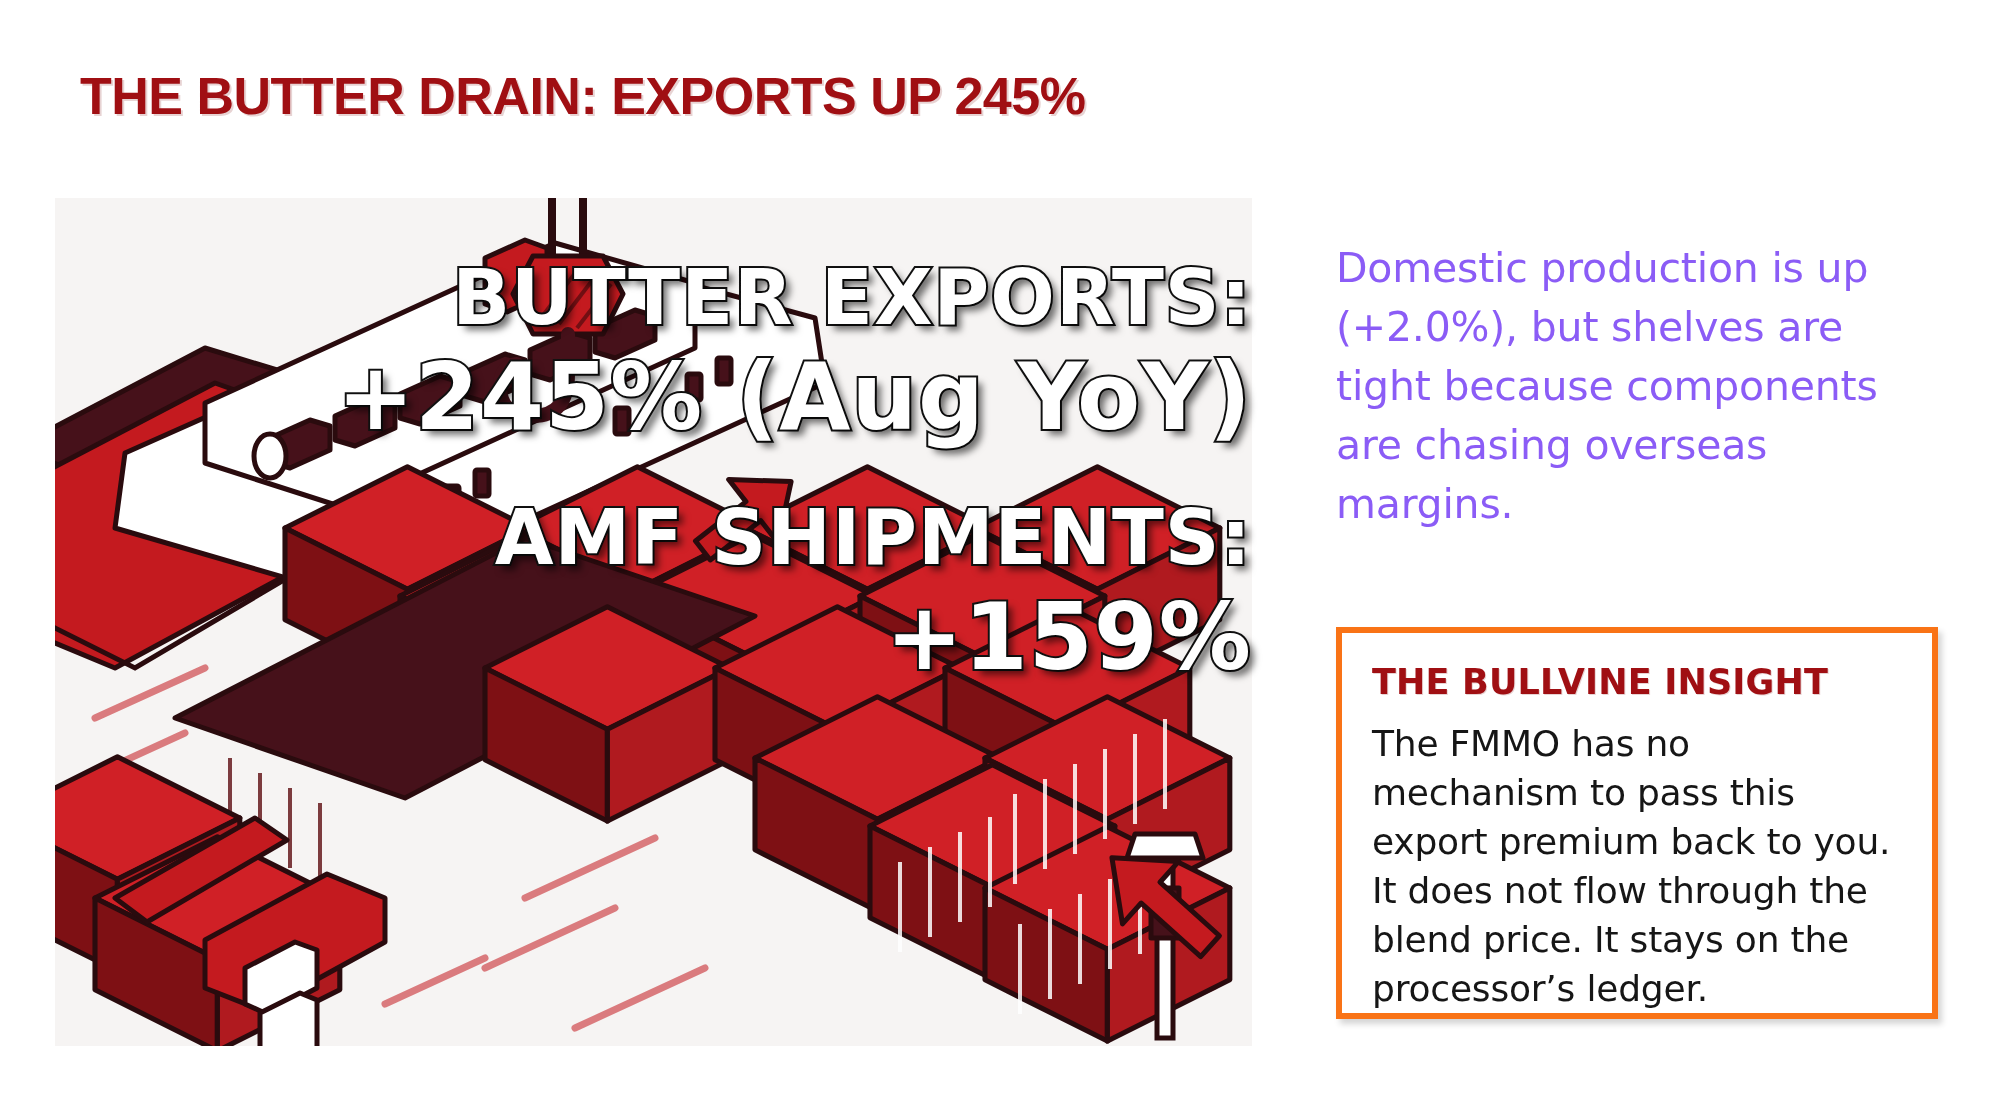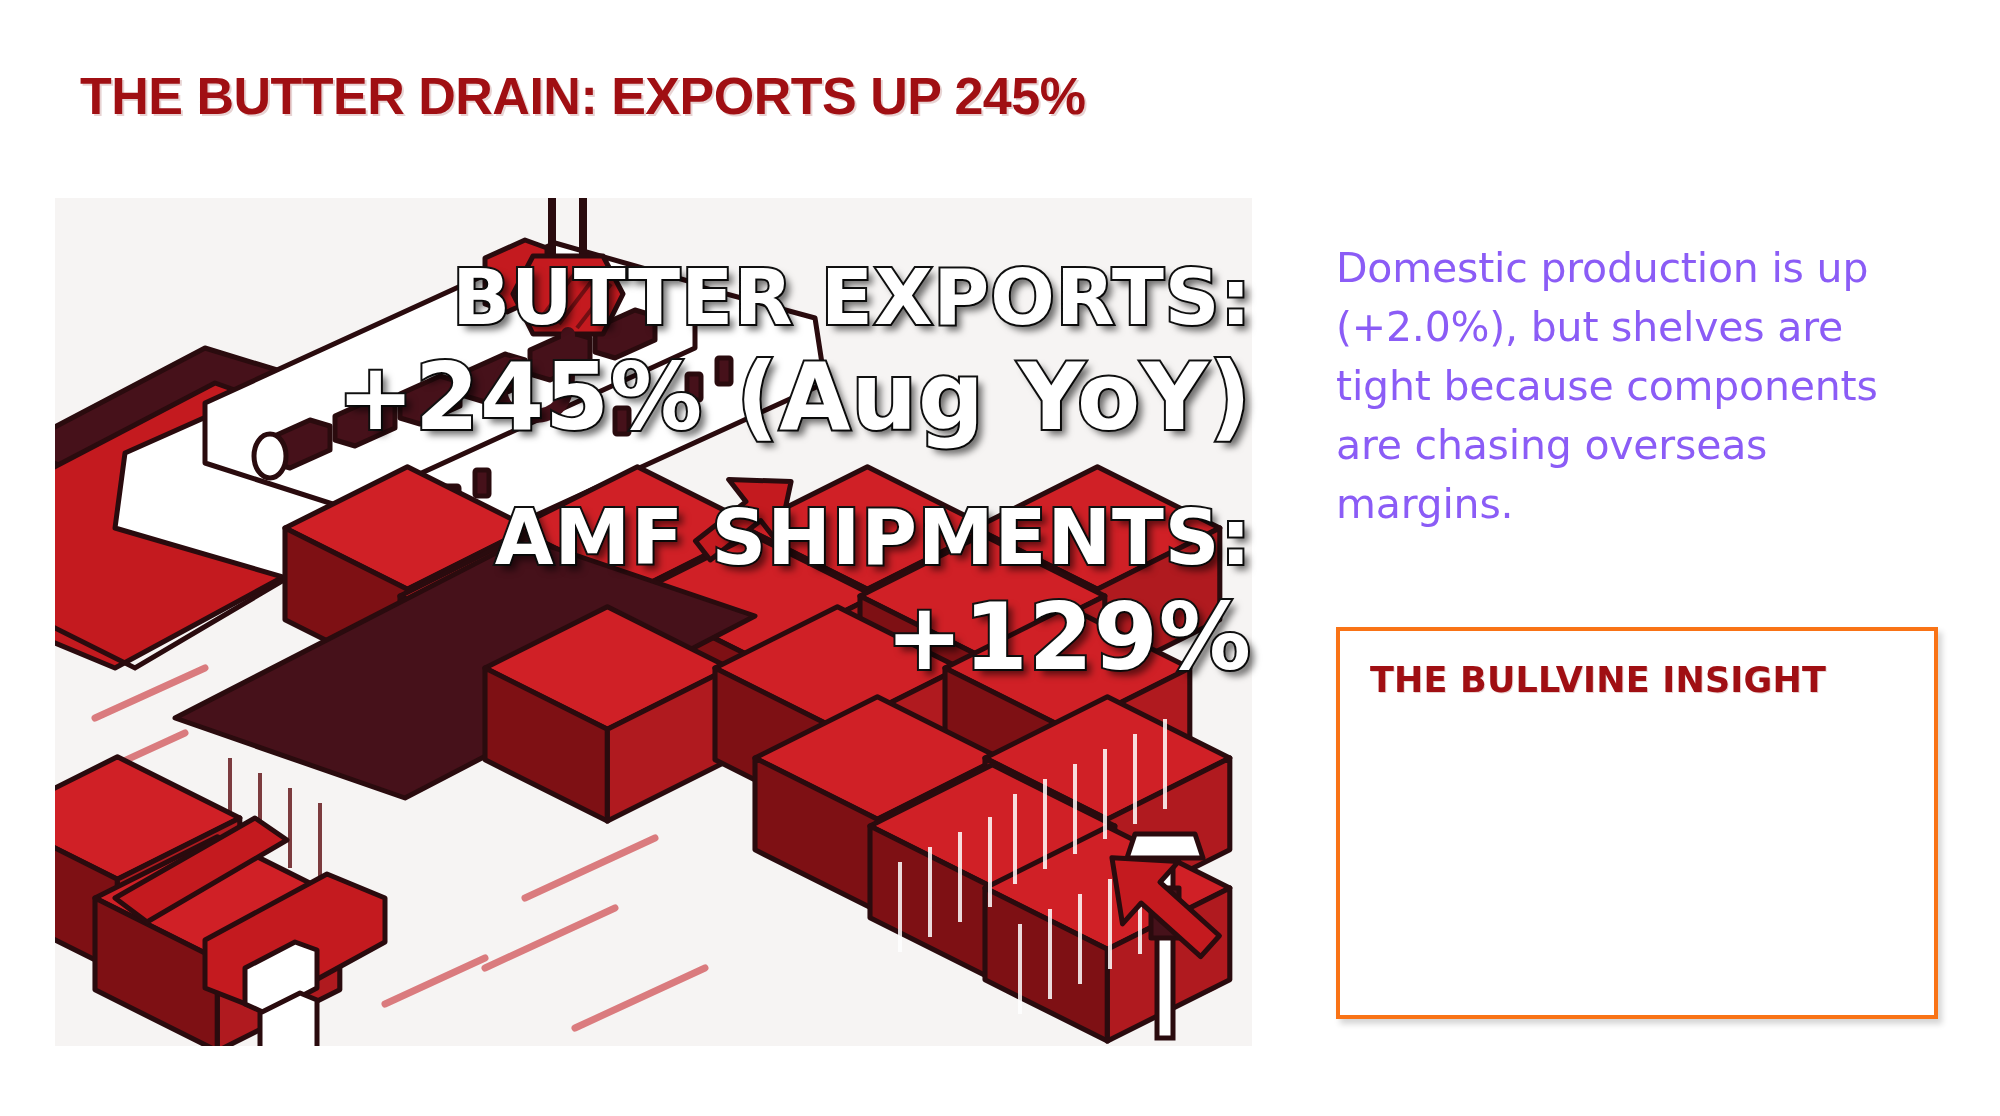--- a/index.html
+++ b/index.html
@@ -100,21 +100,21 @@
   }
 
   
   .insight-box {
     position: absolute;
     left: 1336px;
     top: 627px;
     width: 602px;
     height: 392px;
     background: #ffffff;
-    border: 4px solid #f97316;
+    border: 6px solid #f97316;
     box-sizing: border-box;
     box-shadow: 4px 5px 6px rgba(0,0,0,0.17);
   }
   .insight-inner {
     padding: 28px 30px 0 30px;
   }
   .insight-title {
     font-family: "DejaVu Sans", sans-serif;
     font-weight: 700;
     font-size: 35px;
@@ -337,26 +337,27 @@
           <polygon class="wh" points="200,900 290,900 290,866 350,912 290,958 290,924 200,924" transform="rotate(-135 275 912)"></polygon>
         </g>
       </g>
     </svg>
   </div>
 
   <div class="overlay-text">
     <div class="ov-line ov-a ov-stack1">BUTTER EXPORTS:</div>
     <div class="ov-line ov-b">+245% (Aug YoY)</div>
     <div class="ov-line ov-c ov-stack2">AMF SHIPMENTS:</div>
-    <div class="ov-line ov-d">+129%</div>
+    <div class="ov-line ov-d">+159%</div>
   </div>
 
   <div class="right-col">
     <p class="lede">Domestic production is up (+2.0%), but shelves are tight because components are chasing overseas margins.</p>
   </div>
 
   <div class="insight-box">
     <div class="insight-inner">
       <div class="insight-title">THE BULLVINE INSIGHT</div>
+      <div class="insight-body">The FMMO has no mechanism to pass this export premium back to you. It does not flow through the blend price. It stays on the processor’s ledger.</div>
     </div>
   </div>
 
 </div>
 
 </body></html>

